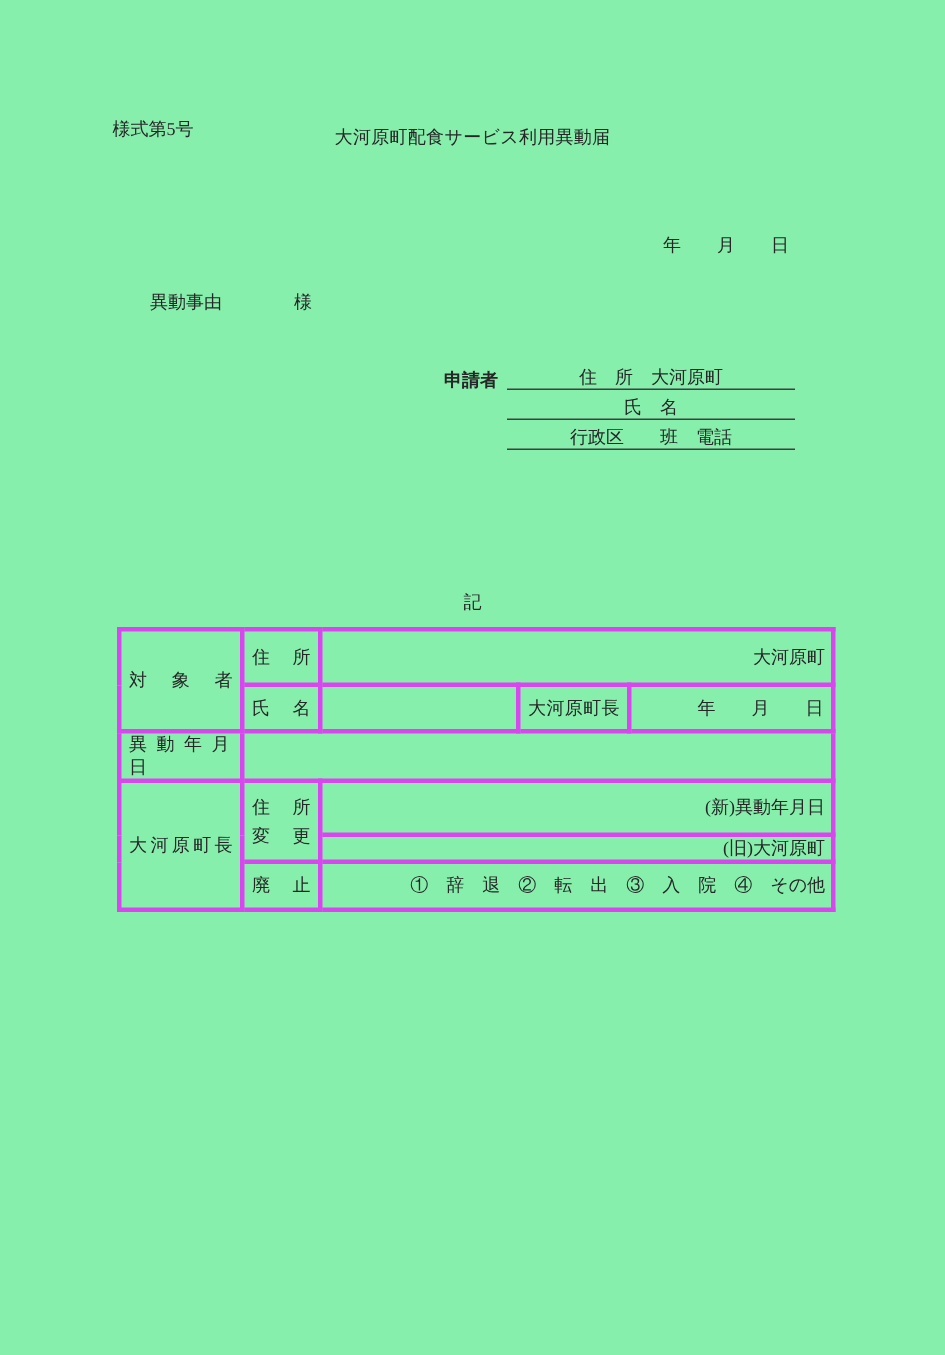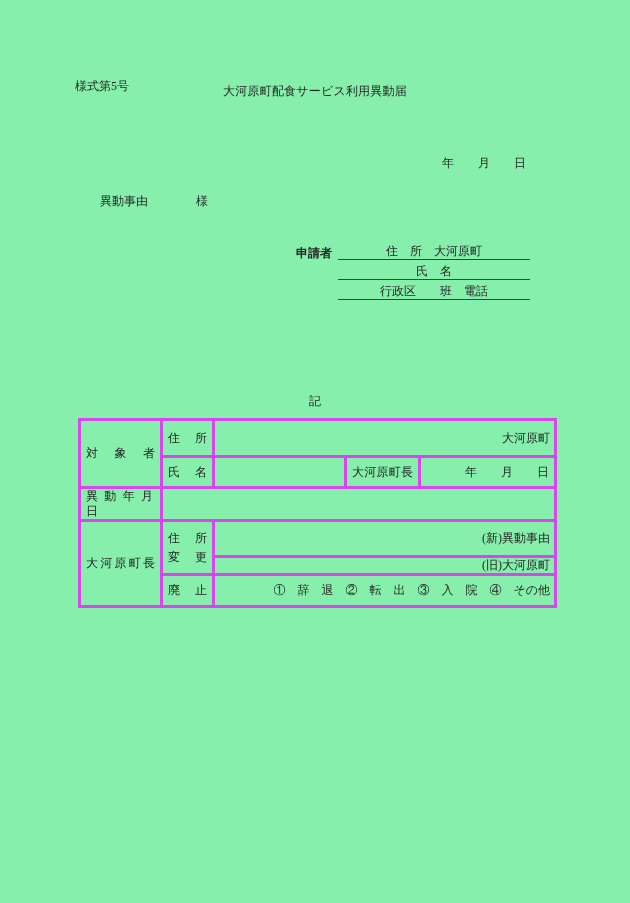--- a/index.html
+++ b/index.html
@@ -113,21 +113,21 @@
       <tr class="r3">
         <td class="just ls2">異動年月日</td>
         <td class="val" colspan="4"></td>
       </tr>
       <tr class="r4">
         <td class="just" rowspan="3">大河原町長</td>
         <td class="just two-line" rowspan="2">
           <div>住　所</div>
           <div>変　更</div>
         </td>
-        <td class="val" colspan="3">(新)異動事由</td>
+        <td class="val" colspan="3">(新)異動年月日</td>
       </tr>
       <tr class="r5">
         <td class="val" colspan="3">(旧)大河原町</td>
       </tr>
       <tr class="r6">
         <td class="just">廃　止</td>
         <td class="val" colspan="3">①　辞　退　②　転　出　③　入　院　④　その他</td>
       </tr>
     </tbody>
   </table>

